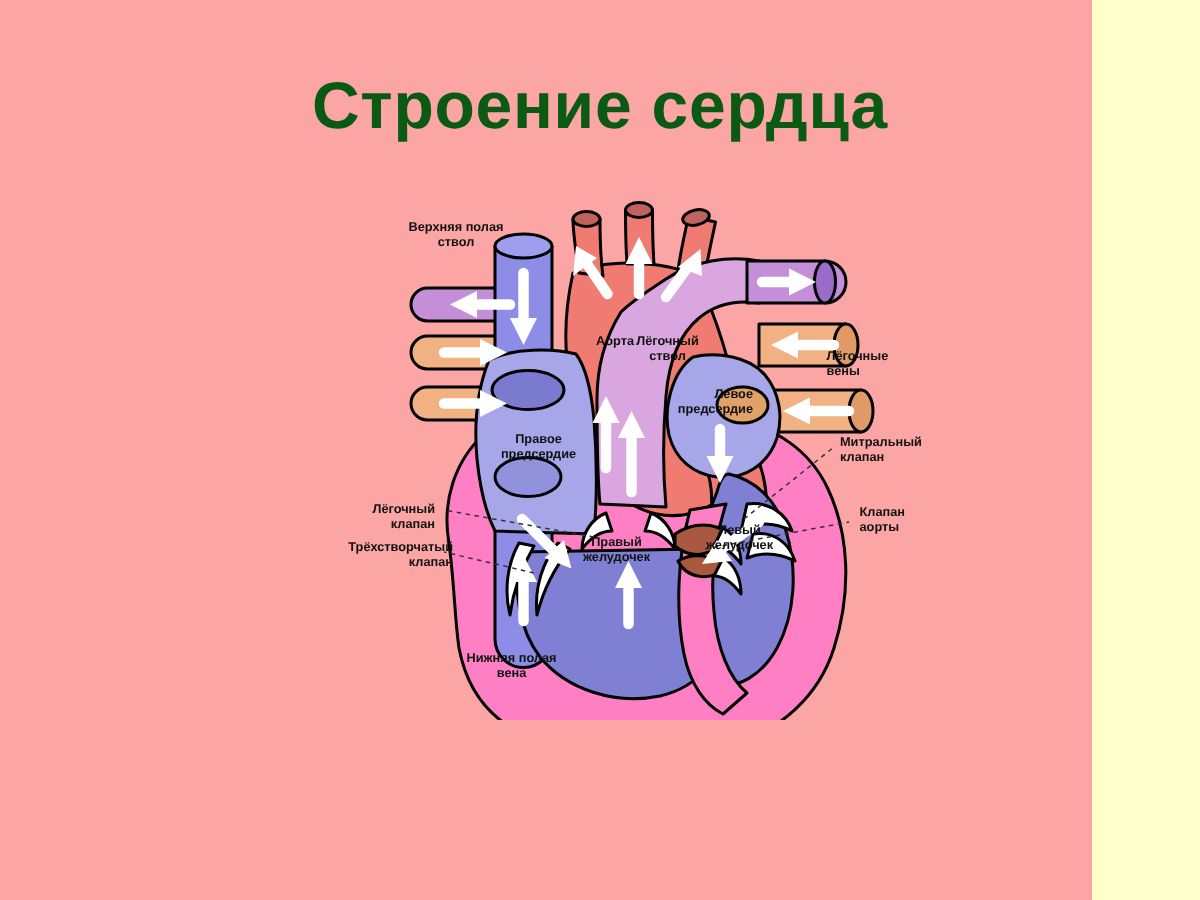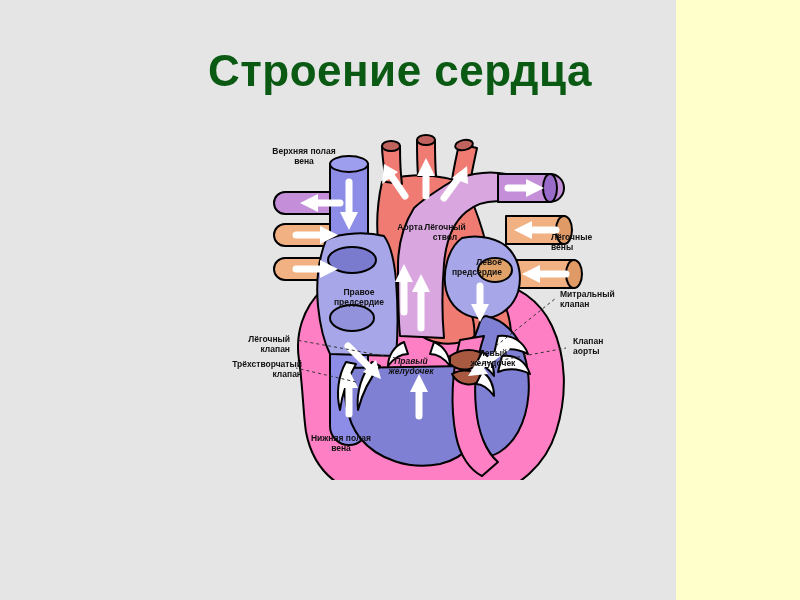--- a/index.html
+++ b/index.html
@@ -8,23 +8,23 @@
     width: 800px;
     height: 600px;
     overflow: hidden;
   }
   body {
     background: #FFFFCC;
     font-family: "Liberation Sans", sans-serif;
   }
   #slide {
     position: relative;
-    width: 676px;
+    width: 728px;
     height: 600px;
-    background: #e5e5e5;
+    background: #fca5a5;
   }
   #title {
     position: absolute;
     left: 0;
     top: 46px;
     width: 800px;
     text-align: center;
     font-family: "Liberation Sans", sans-serif;
     font-size: 44px;
     font-weight: bold;
@@ -281,34 +281,34 @@
 
       <g stroke="#333333" stroke-width="1" fill="none" stroke-dasharray="3,3">
         <line x1="496" y1="226" x2="556" y2="178"></line>
         <line x1="470" y1="246" x2="566" y2="228"></line>
         <line x1="396" y1="238" x2="296" y2="220"></line>
         <line x1="356" y1="262" x2="296" y2="248"></line>
       </g>
     </svg>
 
     <div class="lbl" style="left:258px; top:26px; width:92px;">Верхняя полая
-вена</div>
+ствол</div>
 
     <div class="lbl" style="left:380px; top:78px; width:60px;margin-top:24px;">Аорта</div>
 
     <div class="lbl" style="left:408px; top:102px; width:74px;">Лёгочный
 ствол</div>
 
     <div class="lbl" style="left:428px; top:137px; width:74px;text-align:right;">Левое
 предсердие</div>
 
     <div class="lbl" style="left:322px; top:167px; width:74px;">Правое
 предсердие</div>
 
-    <div class="lbl" style="left:374px; top:236px; width:74px;font-style:italic;">Правый
+    <div class="lbl" style="left:374px; top:236px; width:74px;">Правый
 желудочек</div>
 
     <div class="lbl" style="left:456px; top:212px; width:74px;margin-top:16px;">Левый
 желудочек</div>
 
     <div class="lbl right" style="left:551px; top:112px; width:80px;">Лёгочные
 вены</div>
 
     <div class="lbl right" style="left:560px; top:169px; width:80px;">Митральный
 клапан</div>

